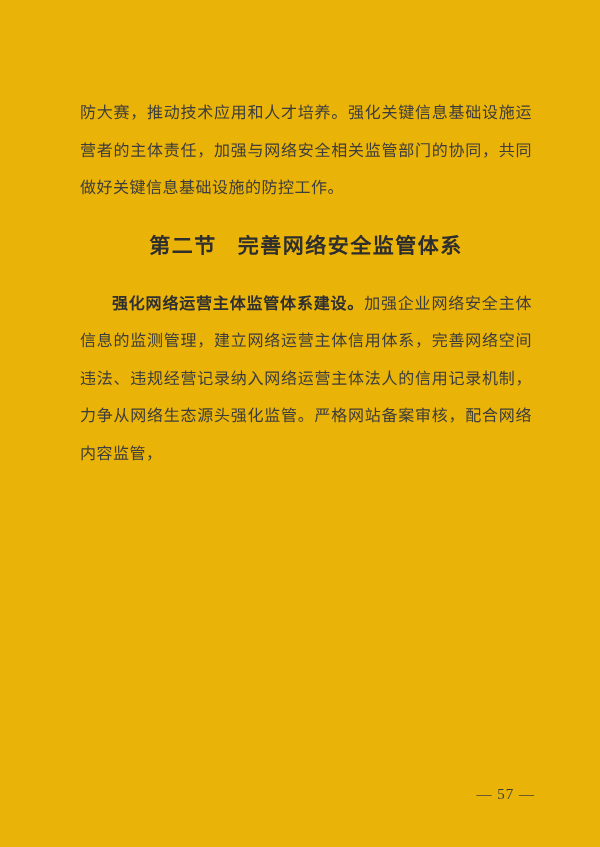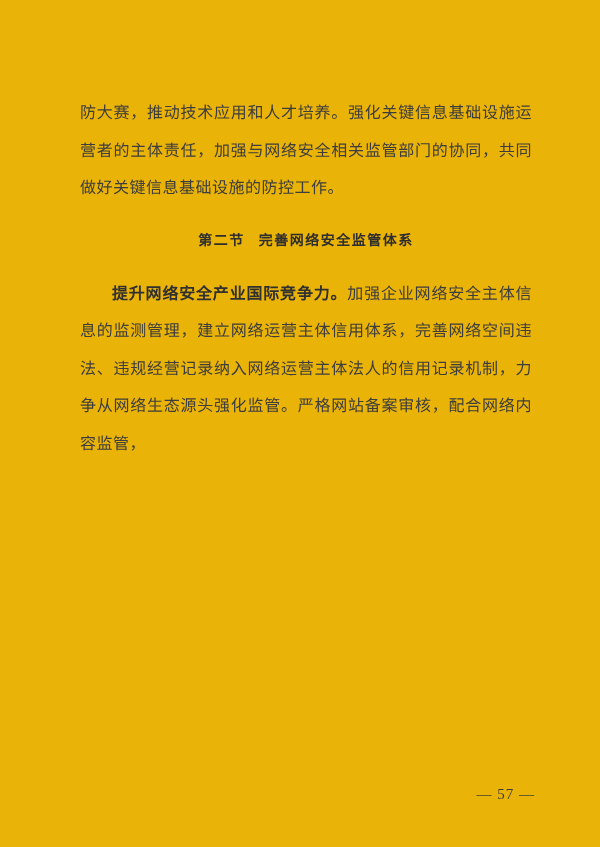--- a/index.html
+++ b/index.html
@@ -31,21 +31,21 @@
   }
   .para.indent {
     text-indent: 2em;
   }
   .lead {
     font-weight: bold;
     color: #303030;
   }
   .section-heading {
     margin: 22px 0 26px 0;
-    font-size: 14px;
+    font-size: 21px;
     font-weight: bold;
     text-align: center;
     color: #2e2e2e;
     letter-spacing: 1.5px;
   }
   .section-heading .heading-gap {
     display: inline-block;
     width: 1em;
   }
   .footer-page-number {
@@ -62,18 +62,18 @@
 
 <div class="page">
   <div class="content">
 
     <p class="para"><span>防大赛，推动技术应用和人才培养。强化关键信息基础设施运营者的主体责任，加强与网络安全相关监管部门的协同，共同做好关键信息基础设施的防控工作。</span></p>
 
 
 
     <h2 class="section-heading"><span>第二节</span><span class="heading-gap"></span><span>完善网络安全监管体系</span></h2>
 
-    <p class="para indent"><span class="lead">提升网络安全产业国际竞争力。</span><span>加强企业网络安全主体信息的监测管理，建立网络运营主体信用体系，完善网络空间违法、违规经营记录纳入网络运营主体法人的信用记录机制，力争从网络生态源头强化监管。严格网站备案审核，配合网络内容监管，</span></p>
+    <p class="para indent"><span class="lead">强化网络运营主体监管体系建设。</span><span>加强企业网络安全主体信息的监测管理，建立网络运营主体信用体系，完善网络空间违法、违规经营记录纳入网络运营主体法人的信用记录机制，力争从网络生态源头强化监管。严格网站备案审核，配合网络内容监管，</span></p>
 
   </div>
 
   <div class="footer-page-number">— 57 —</div>
 </div>
 
 </body></html>

